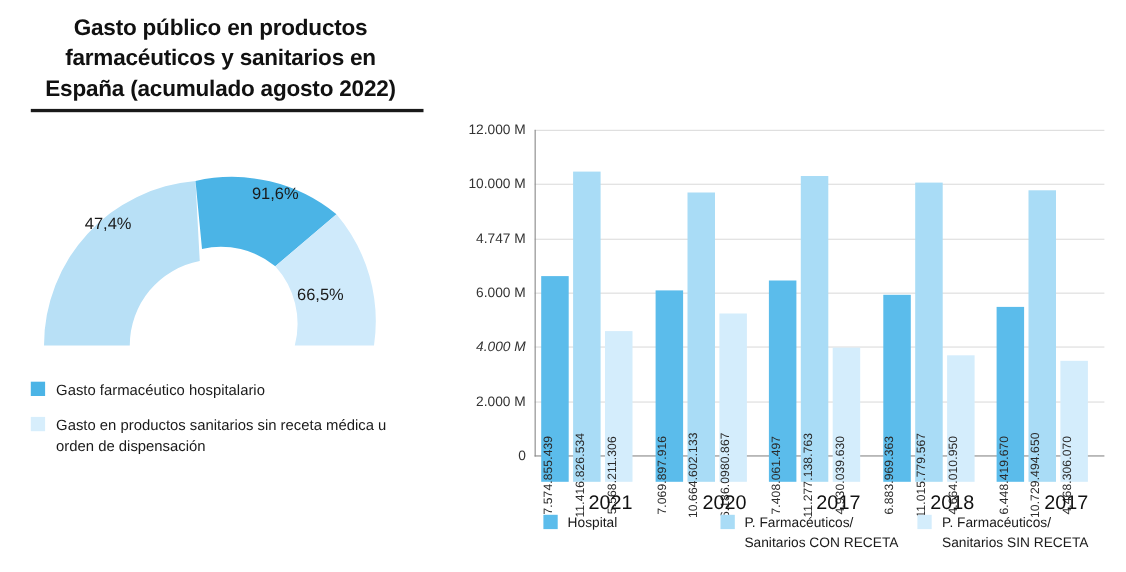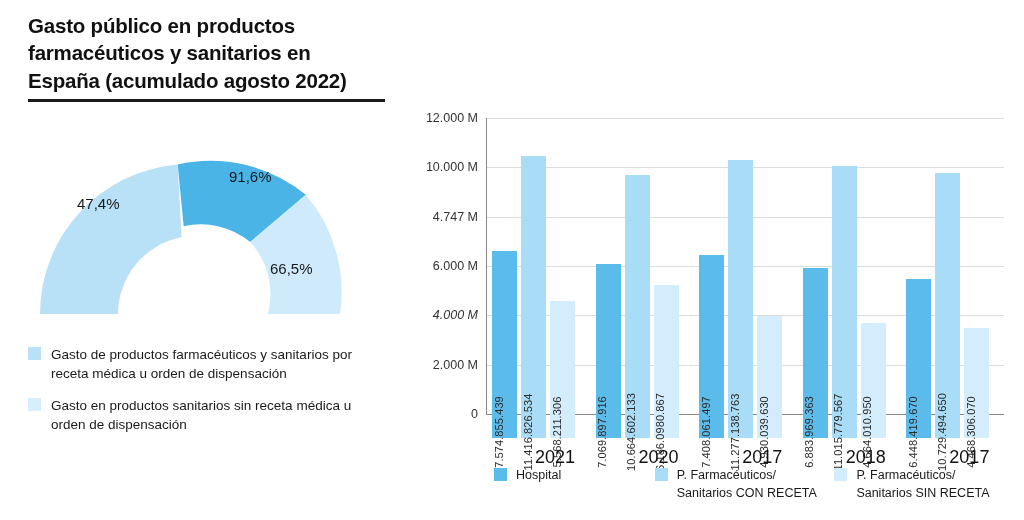--- a/index.html
+++ b/index.html
@@ -27,20 +27,21 @@
   #left-title {
     position: absolute;
     left: 28px;
     top: 12px;
     width: 345px;
     font-size: 20.5px;
     font-weight: bold;
     line-height: 1.33;
     letter-spacing: -0.2px;
     color: #111111;
+    text-align: center;
   }
   #left-title-rule {
     position: absolute;
     left: 28px;
     top: 99px;
     width: 357px;
     height: 3px;
     background: #1a1a1a;
   }
 
@@ -243,22 +244,22 @@
                A 78 78 0 0 0 230.27 120.04
                Z"></path>
     </svg>
     <div class="gauge-label" id="gauge-label-0">91,6%</div>
     <div class="gauge-label" id="gauge-label-1">47,4%</div>
     <div class="gauge-label" id="gauge-label-2">66,5%</div>
   </div>
 
   <div id="left-legend">
     <div class="legend-row">
-      <span class="legend-swatch" style="background:#b8e0f6"></span>
-      <span class="legend-text">Gasto de productos farmacéuticos y sanitarios por receta médica u orden de dispensación</span>
+      <span class="legend-swatch" style="background:#4bb4e6"></span>
+      <span class="legend-text">Gasto farmacéutico hospitalario</span>
     </div>
     <div class="legend-row">
       <span class="legend-swatch" style="background:#d7eefc"></span>
       <span class="legend-text">Gasto en productos sanitarios sin receta médica u orden de dispensación</span>
     </div>
   </div>
 </div>
 
 <div id="right-panel">
 

